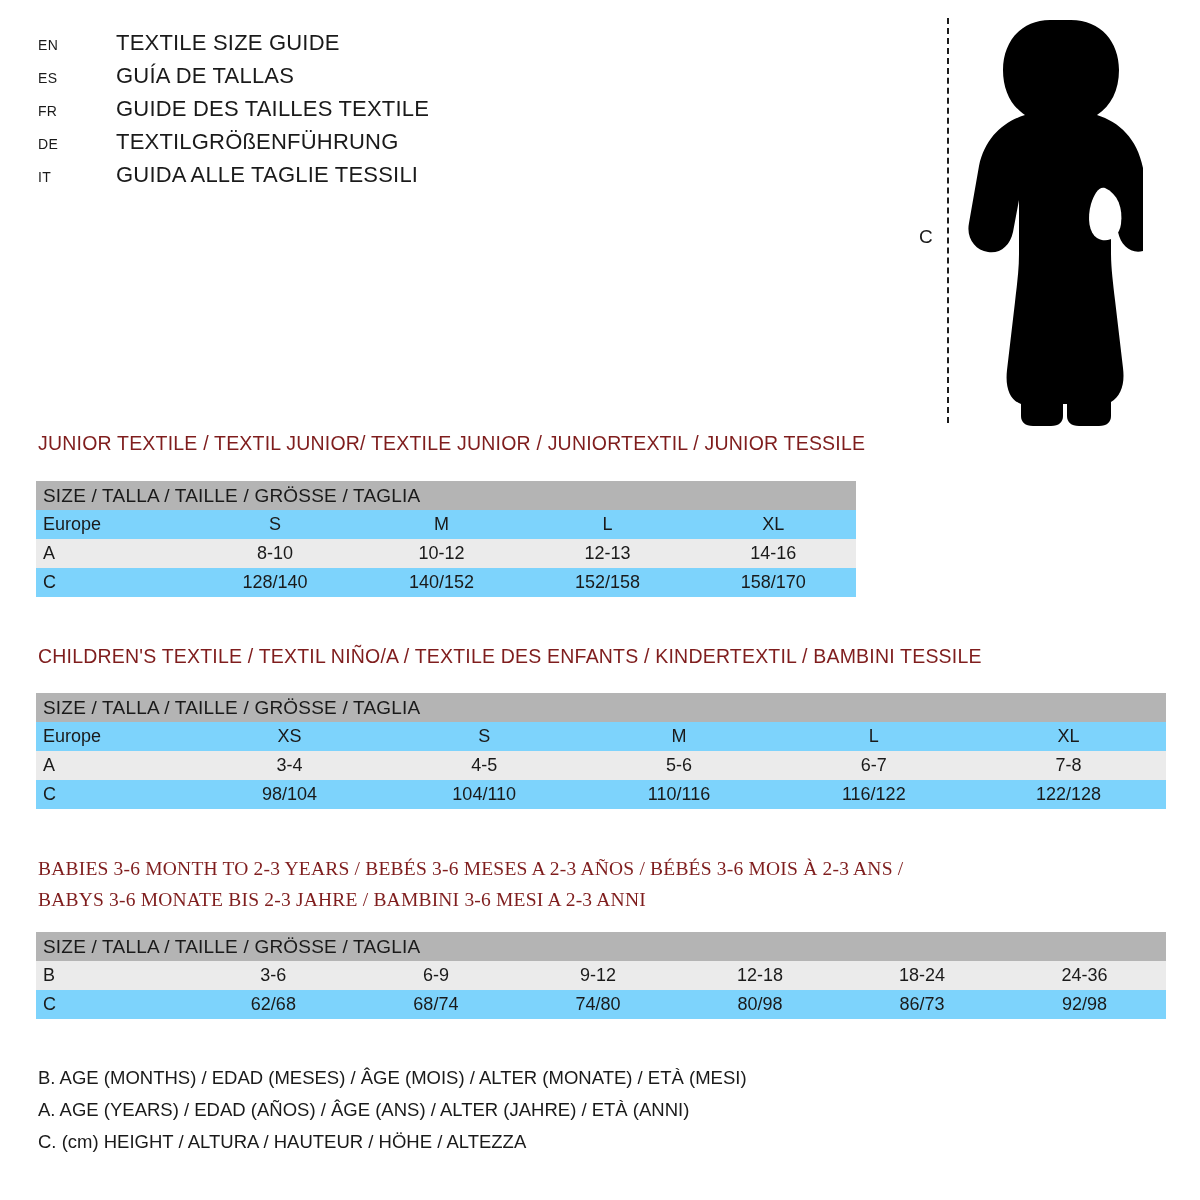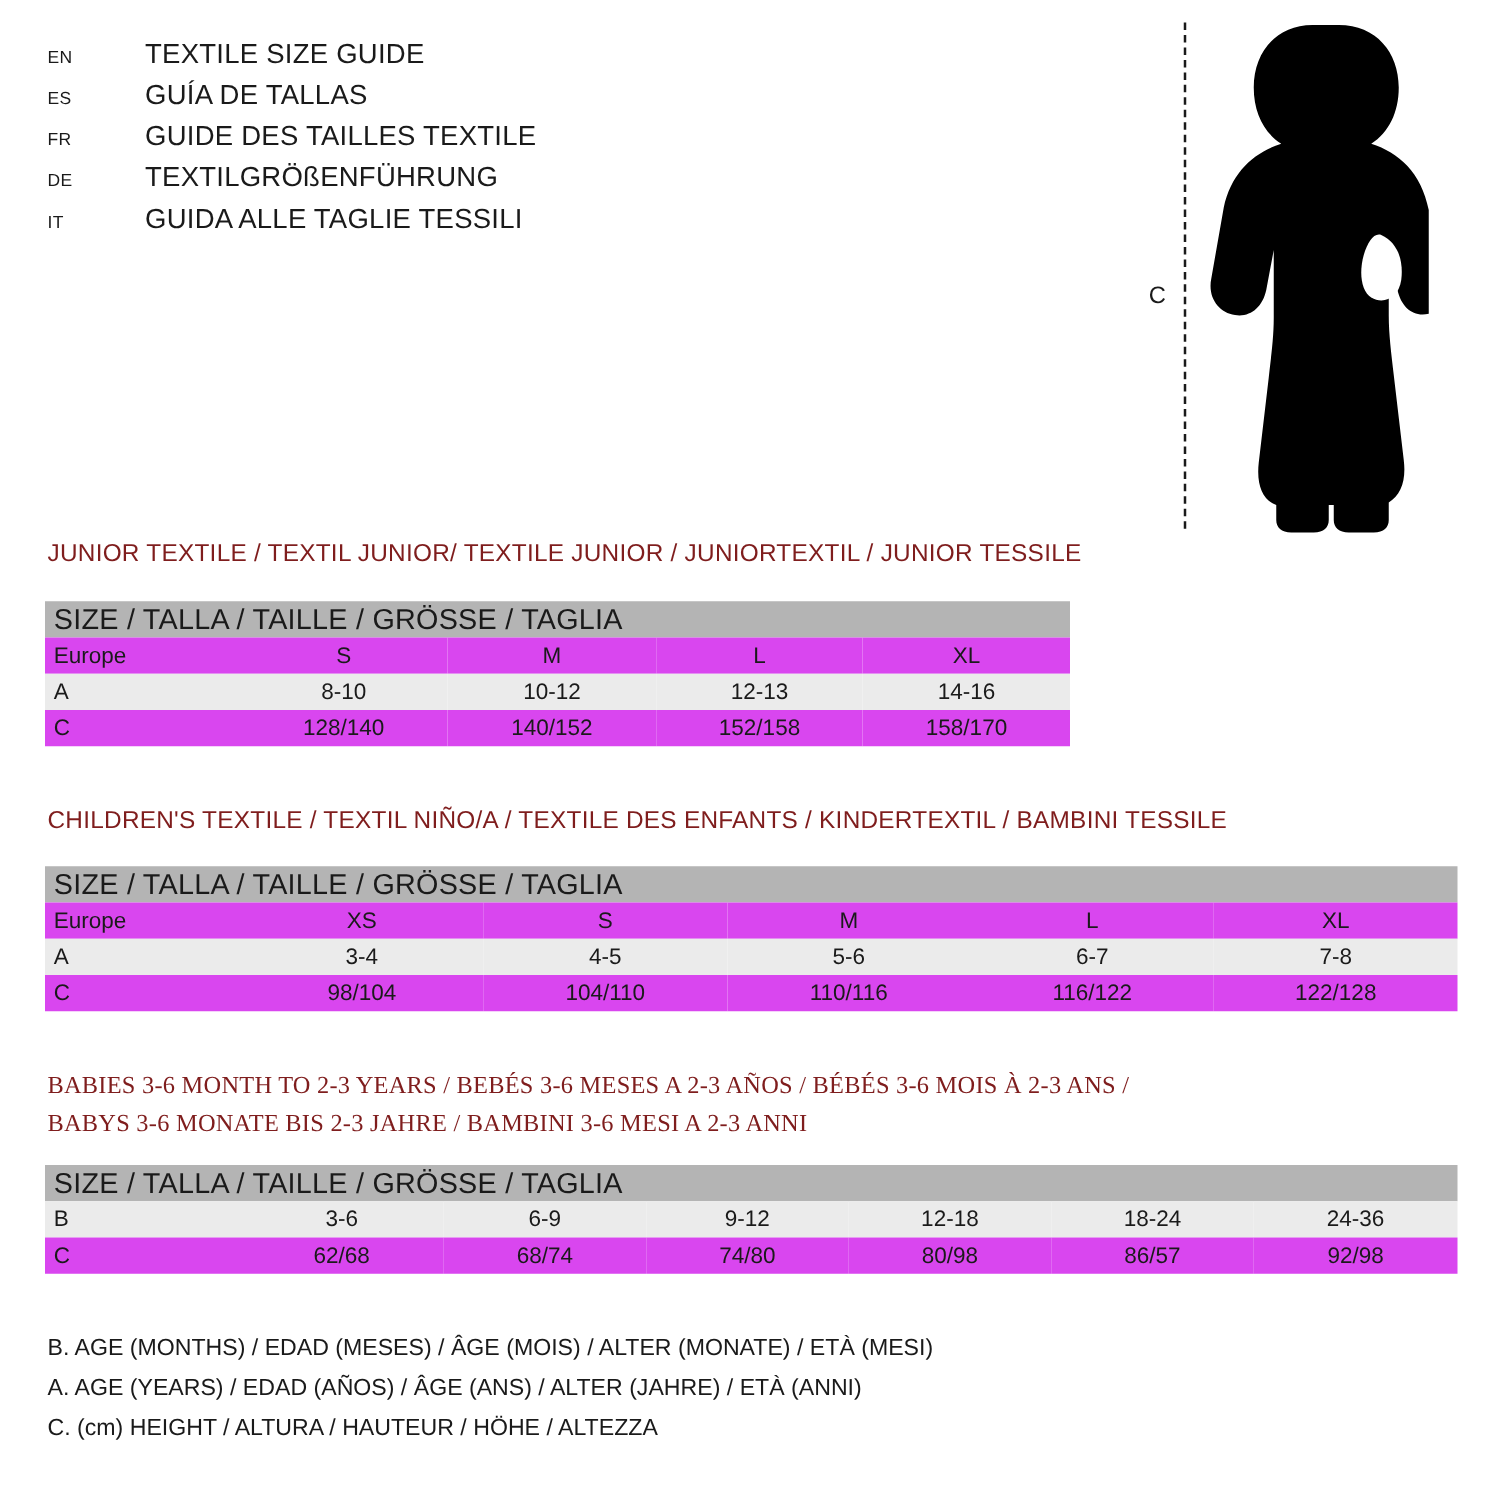--- a/index.html
+++ b/index.html
@@ -90,28 +90,28 @@
     font-size: 18px;
     color: #1a1a1a;
   }
   table.size-table td {
     padding: 0;
     height: 29px;
     vertical-align: middle;
   }
   .row-head td {
     background: #b4b4b4;
-    font-size: 23px;
+    font-size: 19px;
     letter-spacing: 0.2px;
   }
   .row-light td {
     background: #ebebeb;
   }
   .row-white td {
-    background: #d946ef;
+    background: #7dd3fc;
     margin-left: 17px;
   }
   .cell-label {
     padding-left: 7px !important;
     text-align: left;
   }
   .cell-val {
     text-align: center;
   }
 
@@ -285,21 +285,21 @@
       <td class="cell-val" style="width:163px">12-18</td>
       <td class="cell-val" style="width:163px">18-24</td>
       <td class="cell-val" style="width:164px">24-36</td>
     </tr>
     <tr class="row-white">
       <td class="cell-label">C</td>
       <td class="cell-val">62/68</td>
       <td class="cell-val">68/74</td>
       <td class="cell-val">74/80</td>
       <td class="cell-val">80/98</td>
-      <td class="cell-val">86/57</td>
+      <td class="cell-val">86/73</td>
       <td class="cell-val">92/98</td>
     </tr>
   </tbody>
 </table>
 
 <div class="legend">
   <div>B. AGE (MONTHS) / EDAD (MESES) / ÂGE (MOIS) / ALTER (MONATE) / ETÀ (MESI)</div>
   <div>A. AGE (YEARS) / EDAD (AÑOS) / ÂGE (ANS) / ALTER (JAHRE) / ETÀ (ANNI)</div>
   <div>C. (cm) HEIGHT / ALTURA / HAUTEUR / HÖHE / ALTEZZA</div>
 </div>

